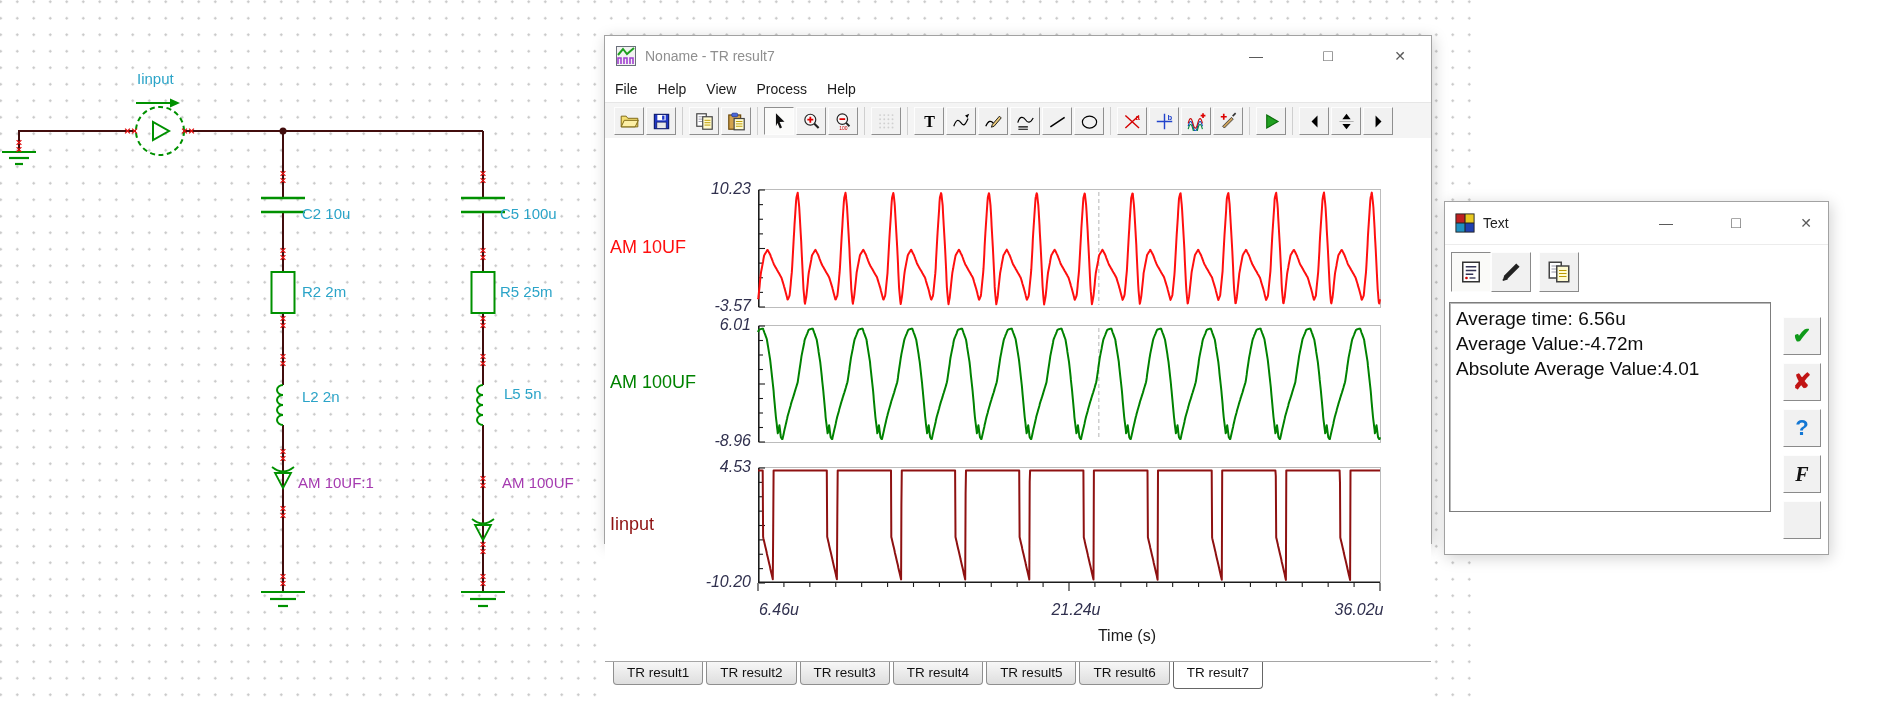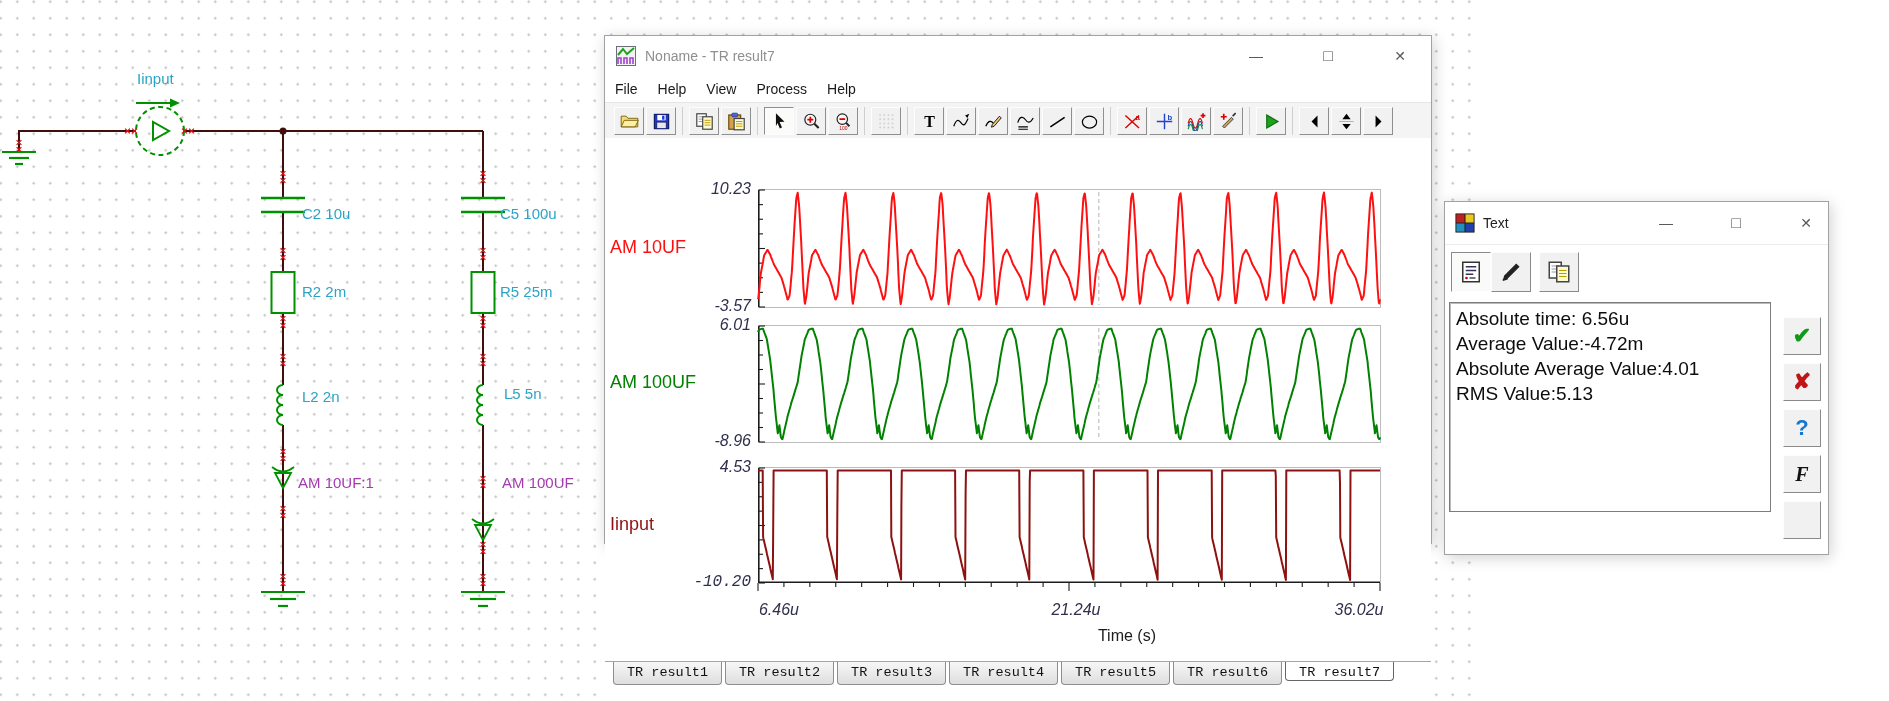--- a/index.html
+++ b/index.html
@@ -34,22 +34,22 @@
   .pframe svg{position:absolute;left:0;top:0;overflow:visible;}
   .ylab{position:absolute;left:70px;width:76px;text-align:right;
     font-style:italic;font-size:16px;color:#30304e;}
   .slab{position:absolute;left:5px;width:145px;font-size:18px;}
   .xtick{position:absolute;top:463px;width:100px;text-align:center;font-style:italic;font-size:16px;color:#30304e;}
   .xlabel{position:absolute;top:489px;left:411px;width:140px;text-align:right;font-size:16px;color:#1c1c1c;}
   .tabstrip{position:absolute;left:0;top:625px;right:0;height:36px;display:flex;align-items:flex-start;
     padding-left:8px;border-top:1px solid #a5a5a5;background:#fff;}
   .tab{font-size:13.5px;color:#111;padding:3px 13px 4px;margin-right:3px;
     background:linear-gradient(#f7f7f7,#dedede);border:1px solid #8f8f8f;border-top:none;
-    border-radius:0 0 4px 4px;white-space:nowrap;font-family:Liberation Mono, monospace;}
-  .tab.active{background:#fff;border-color:#666;padding-bottom:0;position:relative;z-index:2;}
+    border-radius:0 0 4px 4px;white-space:nowrap;}
+  .tab.active{background:#fff;border-color:#666;padding-bottom:8px;position:relative;z-index:2;}
   
   #textwin{left:1444px;top:201px;width:385px;height:354px;overflow:hidden;}
   #textwin .titlebar{height:42px;border-bottom:1px solid #ececec;}
   #textwin .wc{height:42px;}
   .txt-toolbar{position:absolute;left:6px;top:48px;height:44px;display:flex;align-items:center;}
   .txtbtn{width:40px;height:40px;background:#f1f1f1;display:flex;align-items:center;justify-content:center;
     border:1px solid;border-color:#fdfdfd #8a8a8a #8a8a8a #fdfdfd;box-sizing:border-box;}
   .txtbtn svg{width:24px;height:24px;}
   .txtbtn.pressed{border-color:#8a8a8a #fdfdfd #fdfdfd #8a8a8a;background:#fafaf8;}
   .txtbtn.gap{margin-left:8px;}
@@ -412,21 +412,21 @@
     <span class="xtick" style="left:421px;">21.24u</span>
     <span class="xtick" style="left:704px;">36.02u</span>
     <span class="xlabel">Time (s)</span>
   <span class="ylab" style="top: 42px;">10.23</span>
       <span class="ylab" style="top: 159px;">-3.57</span>
       <span class="slab" style="top: 98.5px; color: rgb(255, 15, 15);">AM 10UF</span>
       <span class="ylab" style="top: 178px;">6.01</span>
       <span class="ylab" style="top: 294px;">-8.96</span>
       <span class="slab" style="top: 234px; color: rgb(0, 130, 0);">AM 100UF</span>
       <span class="ylab" style="top: 320px;">4.53</span>
-      <span class="ylab" style="top: 435px; font-family: Liberation Mono, monospace;">-10.20</span>
+      <span class="ylab" style="top: 435px;">-10.20</span>
       <span class="slab" style="top: 375.5px; color: rgb(142, 17, 17);">Iinput</span>
     </div>
 
   <div class="tabstrip" id="tabstrip">
       <span class="tab">TR result1</span>
       <span class="tab">TR result2</span>
       <span class="tab">TR result3</span>
       <span class="tab">TR result4</span>
       <span class="tab">TR result5</span>
       <span class="tab">TR result6</span>
@@ -467,24 +467,23 @@
       <div class="txtbtn gap">
         <svg viewBox="0 0 16 16">
           <rect x="1.5" y="1.5" width="8" height="10.5" fill="#fff" stroke="#444"></rect>
           <path d="M3 4h5M3 6h5M3 8h5" stroke="#99a" stroke-width=".8"></path>
           <rect x="6.5" y="4" width="8" height="10.5" fill="#fffbd0" stroke="#444"></rect>
           <path d="M8 7h5M8 9h5M8 11h5" stroke="#b90" stroke-width=".8"></path>
         </svg>
       </div>
     </div>
   <div class="txtbox" id="txtbox">
-      <div>Absolute time: 6.56u</div>
+      <div>Average time: 6.56u</div>
       <div>Average Value:-4.72m</div>
       <div>Absolute Average Value:4.01</div>
-      <div>RMS Value:5.13</div>
     </div>
   <div id="sidebtns">
       <div class="sidebtn" style="top: 115px; color: rgb(15, 154, 26);">✔</div>
       <div class="sidebtn" style="top: 161px; color: rgb(193, 20, 20);">✘</div>
       <div class="sidebtn" style="top: 207px; color: rgb(19, 119, 212);">?</div>
       <div class="sidebtn fglyph" style="top: 253px; color: rgb(17, 17, 17);">F</div>
       <div class="sidebtn" style="top: 299px; color: rgb(17, 17, 17);"></div>
     </div>
 </div>
 

